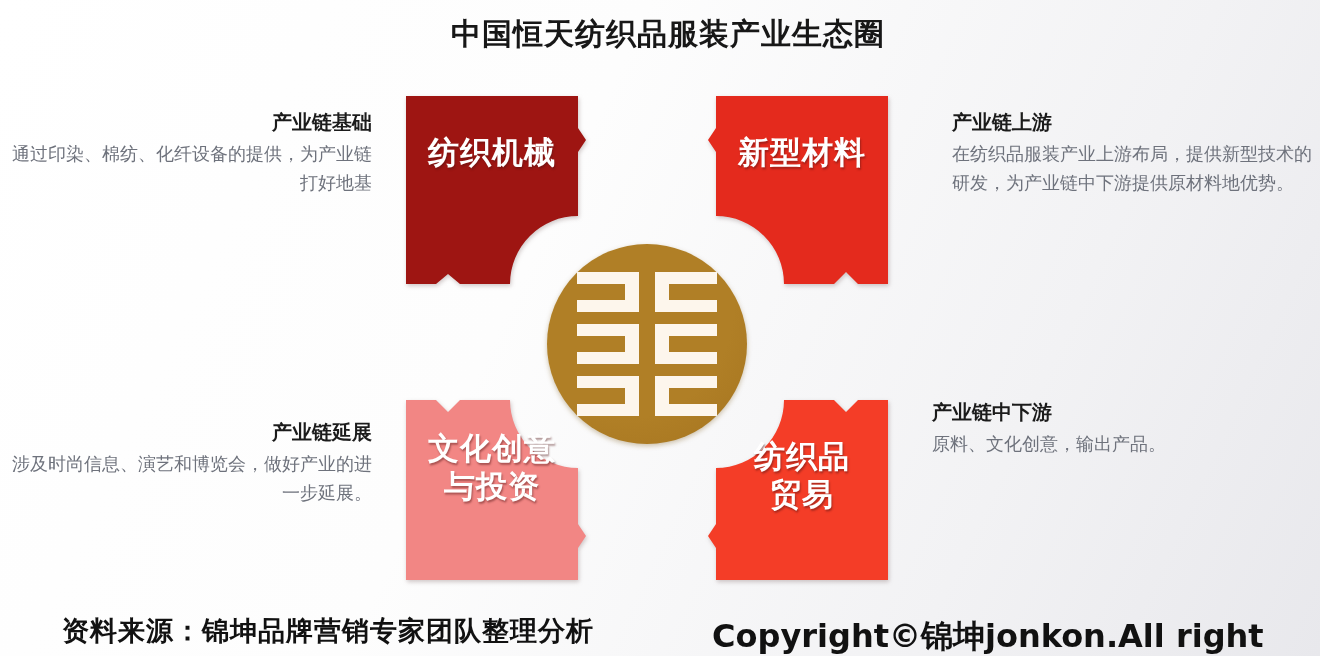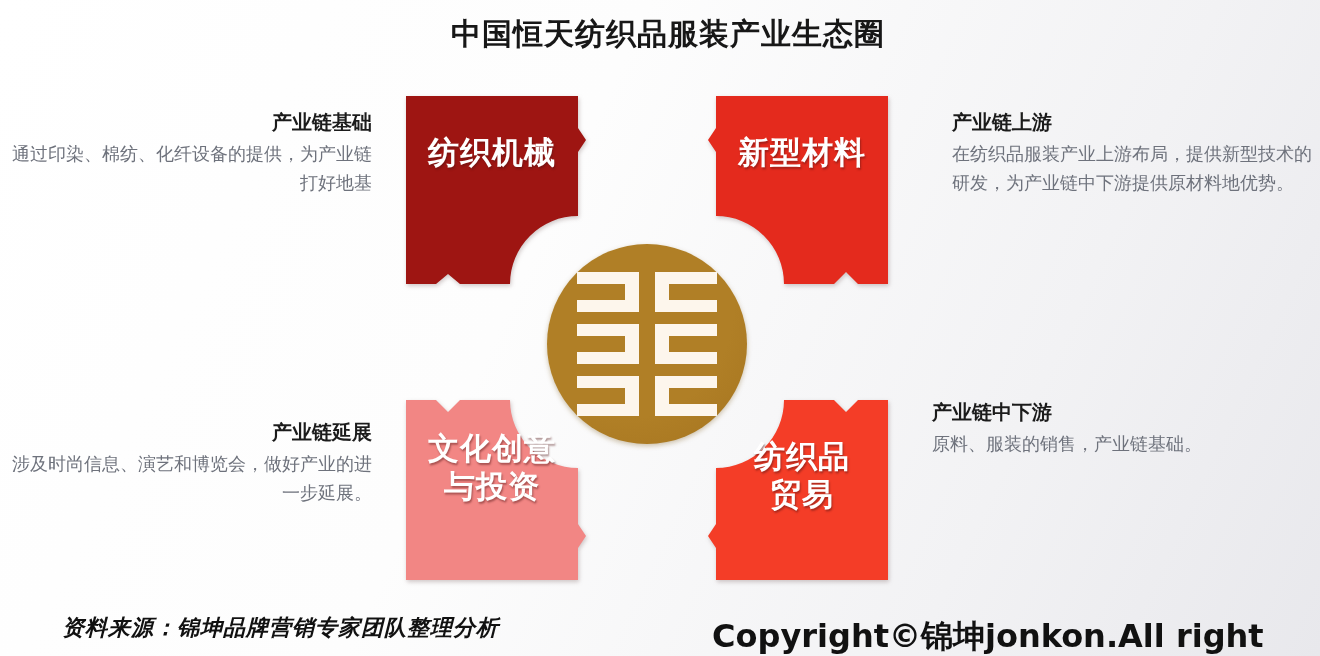--- a/index.html
+++ b/index.html
@@ -59,22 +59,22 @@
     border-radius:50%;
     background:radial-gradient(circle at 38% 32%,#c0903c 0%,#b07f26 55%,#a5741f 100%);
     box-shadow:0 2px 5px rgba(120,85,20,.35);
   }
   .logo{position:absolute;left:30px;top:28px;width:140px;height:144px;}
   .logo svg{width:140px;height:144px;display:block;}
 
   
   .footer{position:absolute;left:0;top:613px;width:1320px;height:43px;}
   .src{
-    position:absolute;left:62px;top:0;font-size:22px;font-weight:bold;color:#111;
-    font-family:"DejaVu Serif","Liberation Serif",serif;letter-spacing:1px;font-style:italic;
+    position:absolute;left:62px;top:0;font-size:27px;font-weight:bold;color:#111;
+    font-family:"DejaVu Serif","Liberation Serif",serif;letter-spacing:1px;
   }
   .copy{
     position:absolute;left:712px;top:2px;font-size:32px;font-weight:bold;color:#111;
     font-family:"DejaVu Sans","Liberation Sans",sans-serif;letter-spacing:0px;
   }
 </style>
 </head>
 <body>
 
 <div class="stage">
@@ -91,21 +91,21 @@
     <div class="body">涉及时尚信息、演艺和博览会，做好产业的进一步延展。</div>
   </div>
 
   <div class="block right" id="blk-tr">
     <div class="head">产业链上游</div>
     <div class="body">在纺织品服装产业上游布局，提供新型技术的研发，为产业链中下游提供原材料地优势。</div>
   </div>
 
   <div class="block right" id="blk-br">
     <div class="head">产业链中下游</div>
-    <div class="body">原料、服装的销售，产业链基础。</div>
+    <div class="body">原料、文化创意，输出产品。</div>
   </div>
 
   <div class="diagram">
 
     <div class="quad" id="q-tl">
       <svg viewBox="0 0 188 196">
         <path id="p-tl" d="M8,8 L180,8 L180,40 L188,52 L180,64 L180,128
                            A 68 68 0 0 0 112 196
                            L 62 196 L 50 186 L 38 196 L 8 196 Z" fill="#9E1512"></path>
       </svg>

